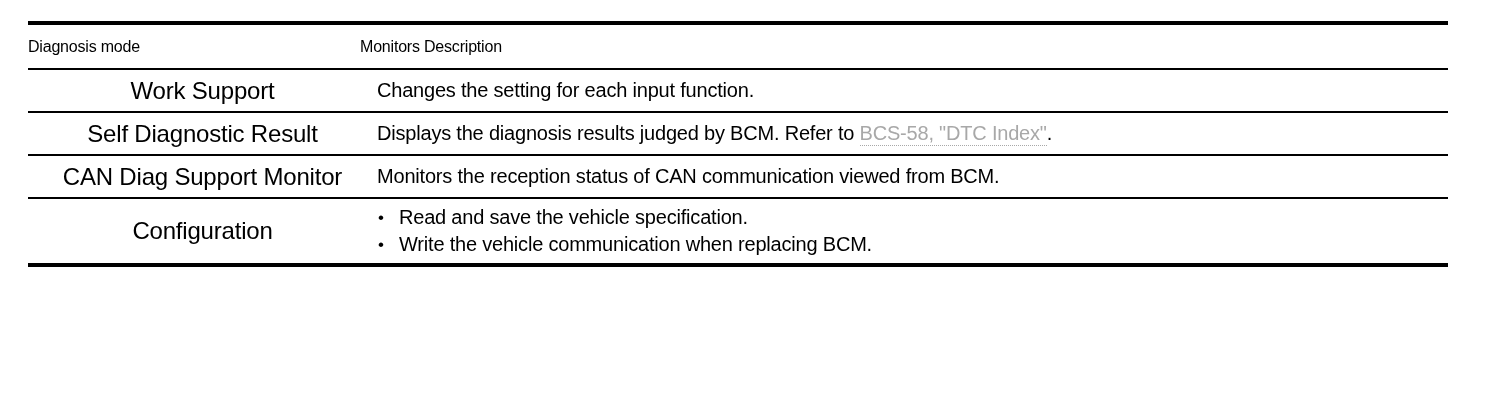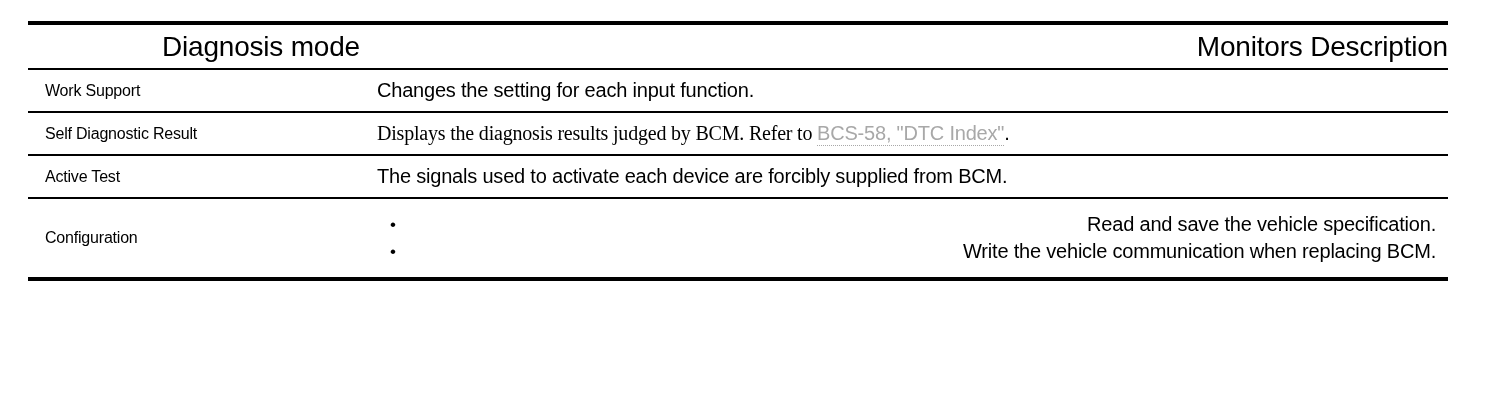--- a/index.html
+++ b/index.html
@@ -58,31 +58,32 @@
     width: 332px;
     border-right: 2px solid #000;
   }
   .col-desc {
     width: 1088px;
   }
 
   
   .head-row .col-mode,
   .head-row .col-desc {
-    text-align: right;
+    text-align: left;
     height: 43px;
-    font-size: 28px;
+    font-size: 16px;
     letter-spacing: -0.2px;
   }
 
   .body-row .col-mode {
     height: 41px;
     padding-left: 17px;
-    font-size: 16px;
+    font-size: 24px;
     letter-spacing: -0.2px;
+    text-align: center;
   }
   .body-row .col-desc {
     height: 41px;
     padding-left: 17px;
     font-size: 20px;
     letter-spacing: -0.2px;
   }
 
   .tall-row .col-mode,
   .tall-row .col-desc {
@@ -92,42 +93,41 @@
   
   .xref {
     color: #a8a8a8;
     border-bottom: 1px dotted #a8a8a8;
     padding-bottom: 1px;
   }
 
   
   .bullets {
     list-style: none;
-    margin: 12px;
+    margin: 0;
     padding: 0;
-    text-align: right;
   }
   .bullets li {
     position: relative;
     padding-left: 22px;
     line-height: 27px;
     font-size: 20px;
     letter-spacing: -0.2px;
     white-space: nowrap;
   }
   .bullets li::before {
     content: "\2022";
     position: absolute;
     left: 1px;
     top: 0;
     font-size: 17px;
     line-height: 27px;
   }
 
-  .nowrap { white-space: nowrap; font-family: Liberation Serif, serif; }
+  .nowrap { white-space: nowrap; }
 </style>
 </head>
 <body>
 
 <div class="page">
 
   <table class="diag-table">
     <colgroup>
       <col class="col-mode-group">
       <col class="col-desc-group">
@@ -147,26 +147,26 @@
         <td class="col-desc">Changes the setting for each input function.</td>
       </tr>
 
       <tr class="body-row">
         <td class="col-mode">Self Diagnostic Result</td>
         <td class="col-desc">
           <span class="nowrap">Displays the diagnosis results judged by BCM. Refer to </span><span class="xref">BCS-58, "DTC Index"</span><span>.</span>
         </td>
       </tr>
 
+      <tr class="body-row">
+        <td class="col-mode">CAN Diag Support Monitor</td>
+        <td class="col-desc">Monitors the reception status of CAN communication viewed from BCM.</td>
+      </tr>
 
 
-      <tr class="body-row">
-        <td class="col-mode">Active Test</td>
-        <td class="col-desc">The signals used to activate each device are forcibly supplied from BCM.</td>
-      </tr>
 
 
       <tr class="body-row tall-row last-row">
         <td class="col-mode">Configuration</td>
         <td class="col-desc">
           <ul class="bullets">
             <li>Read and save the vehicle specification.</li>
             <li>Write the vehicle communication when replacing BCM.</li>
           </ul>
         </td>

